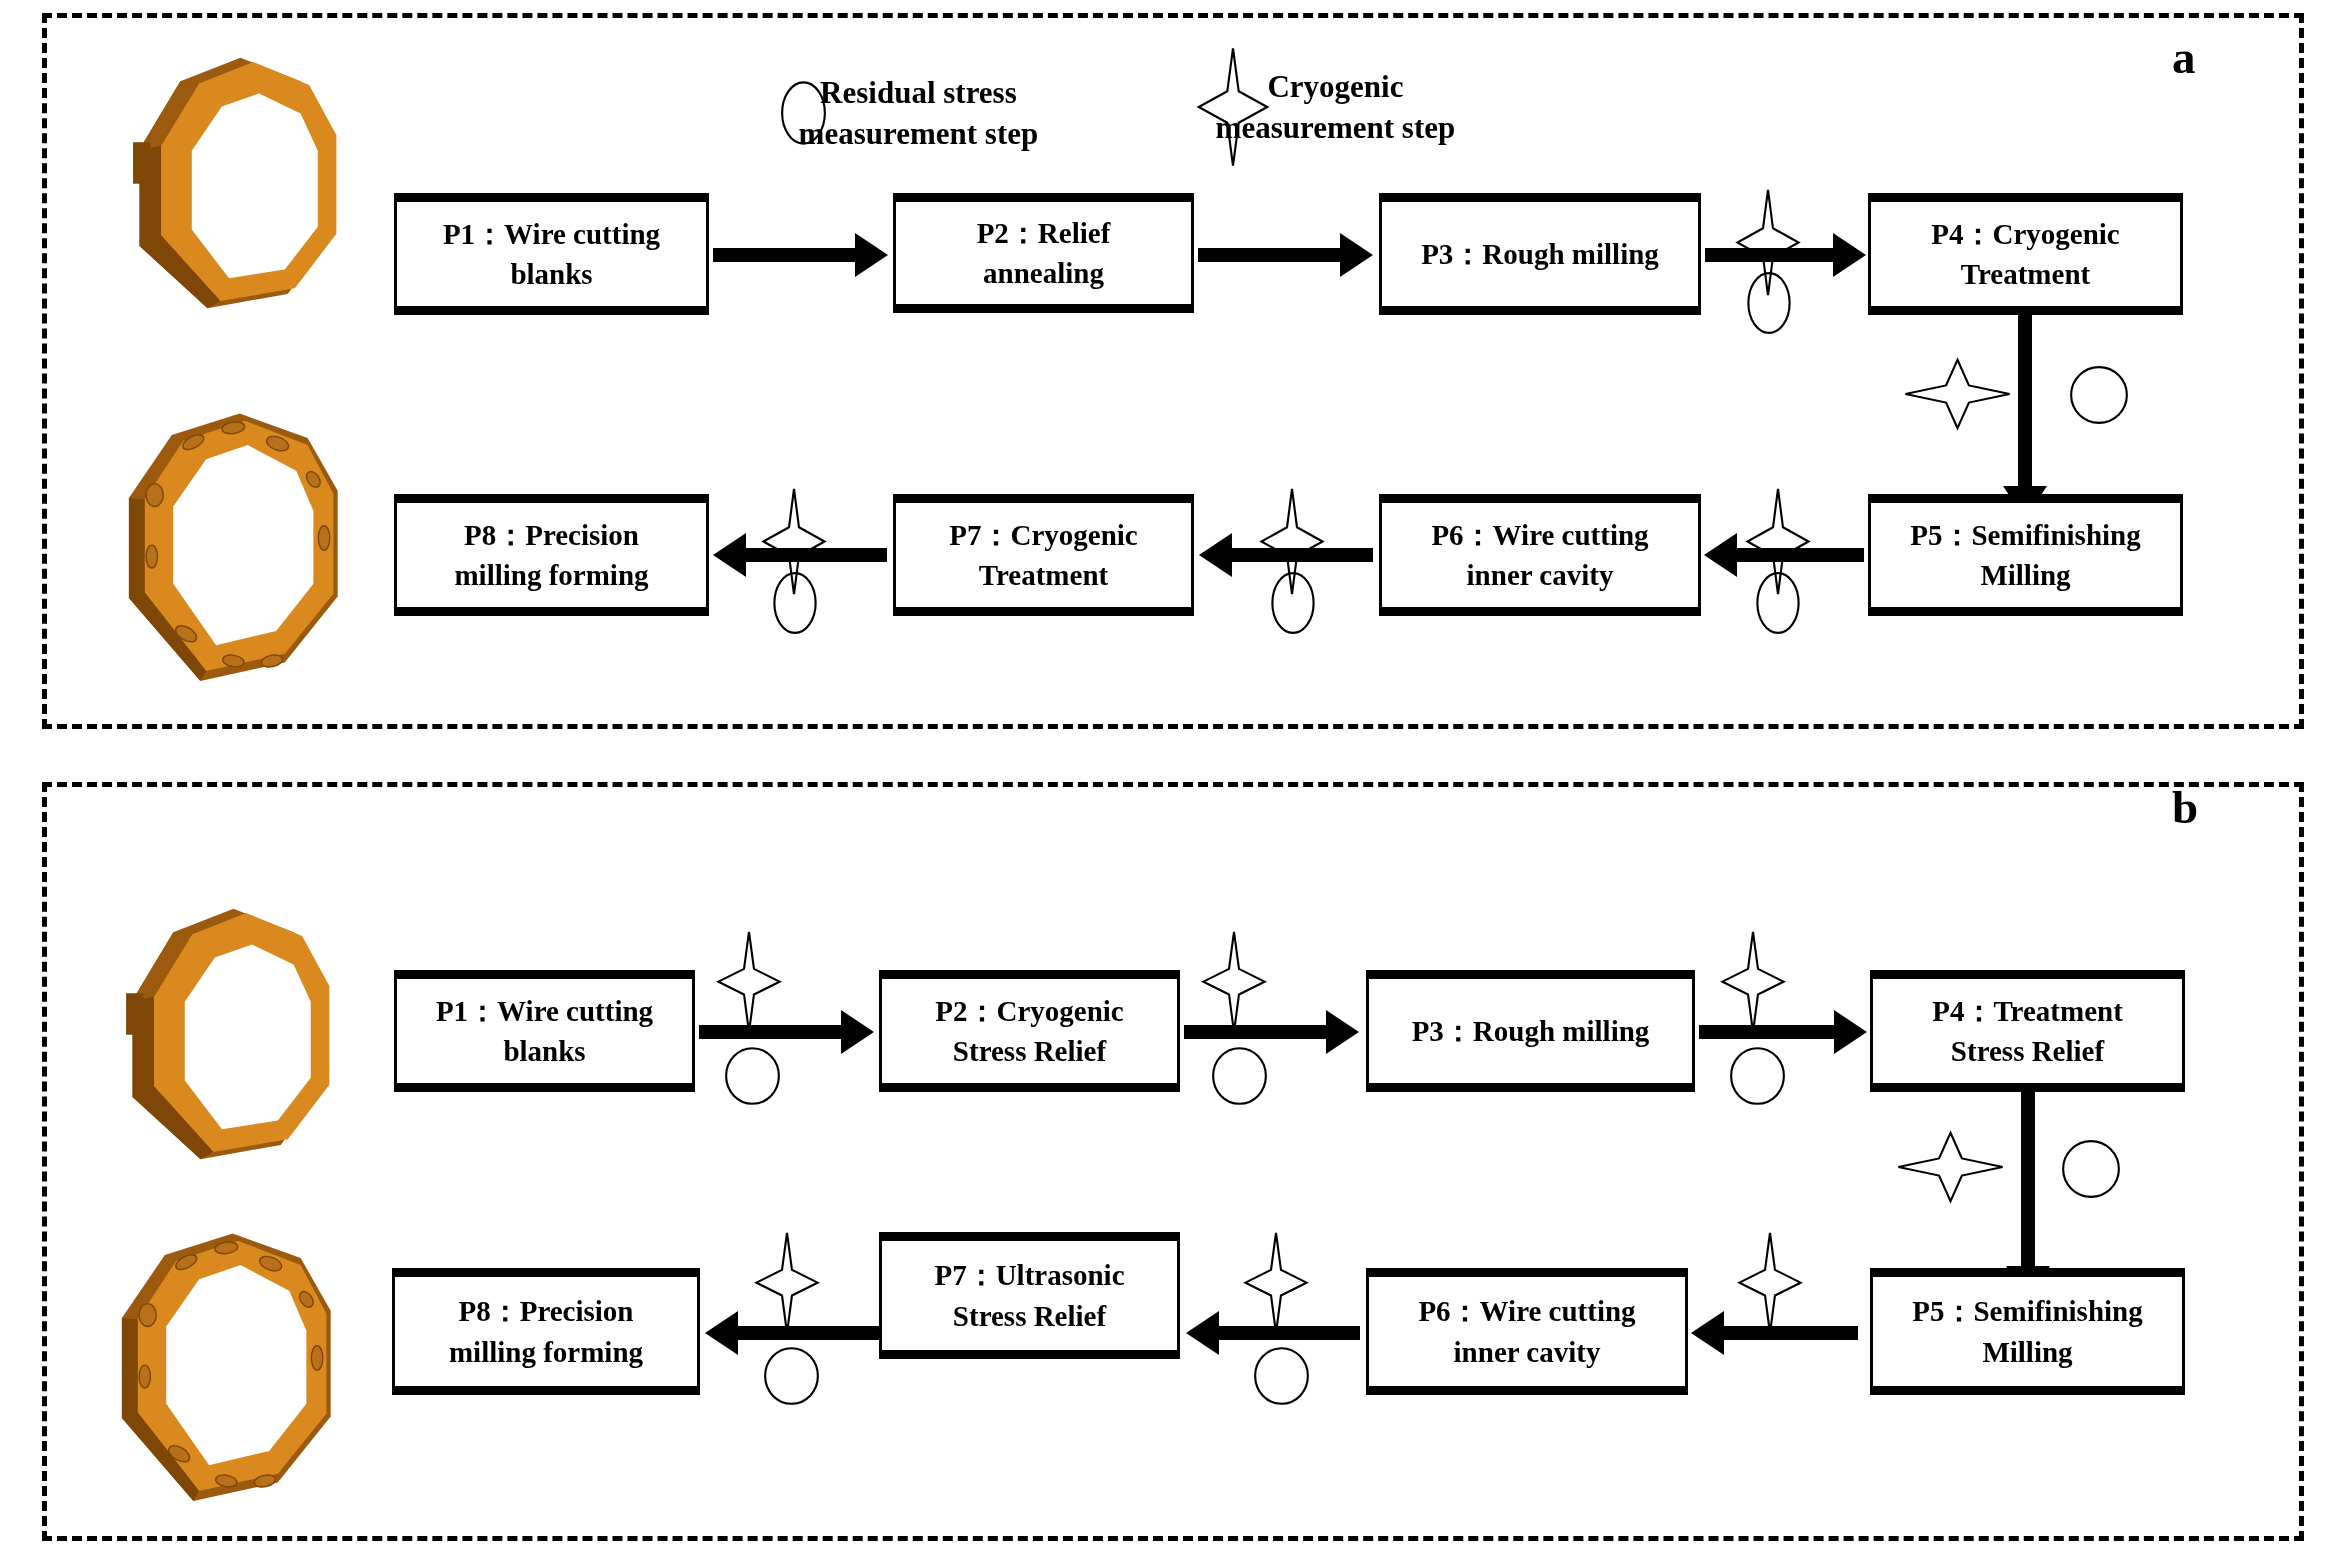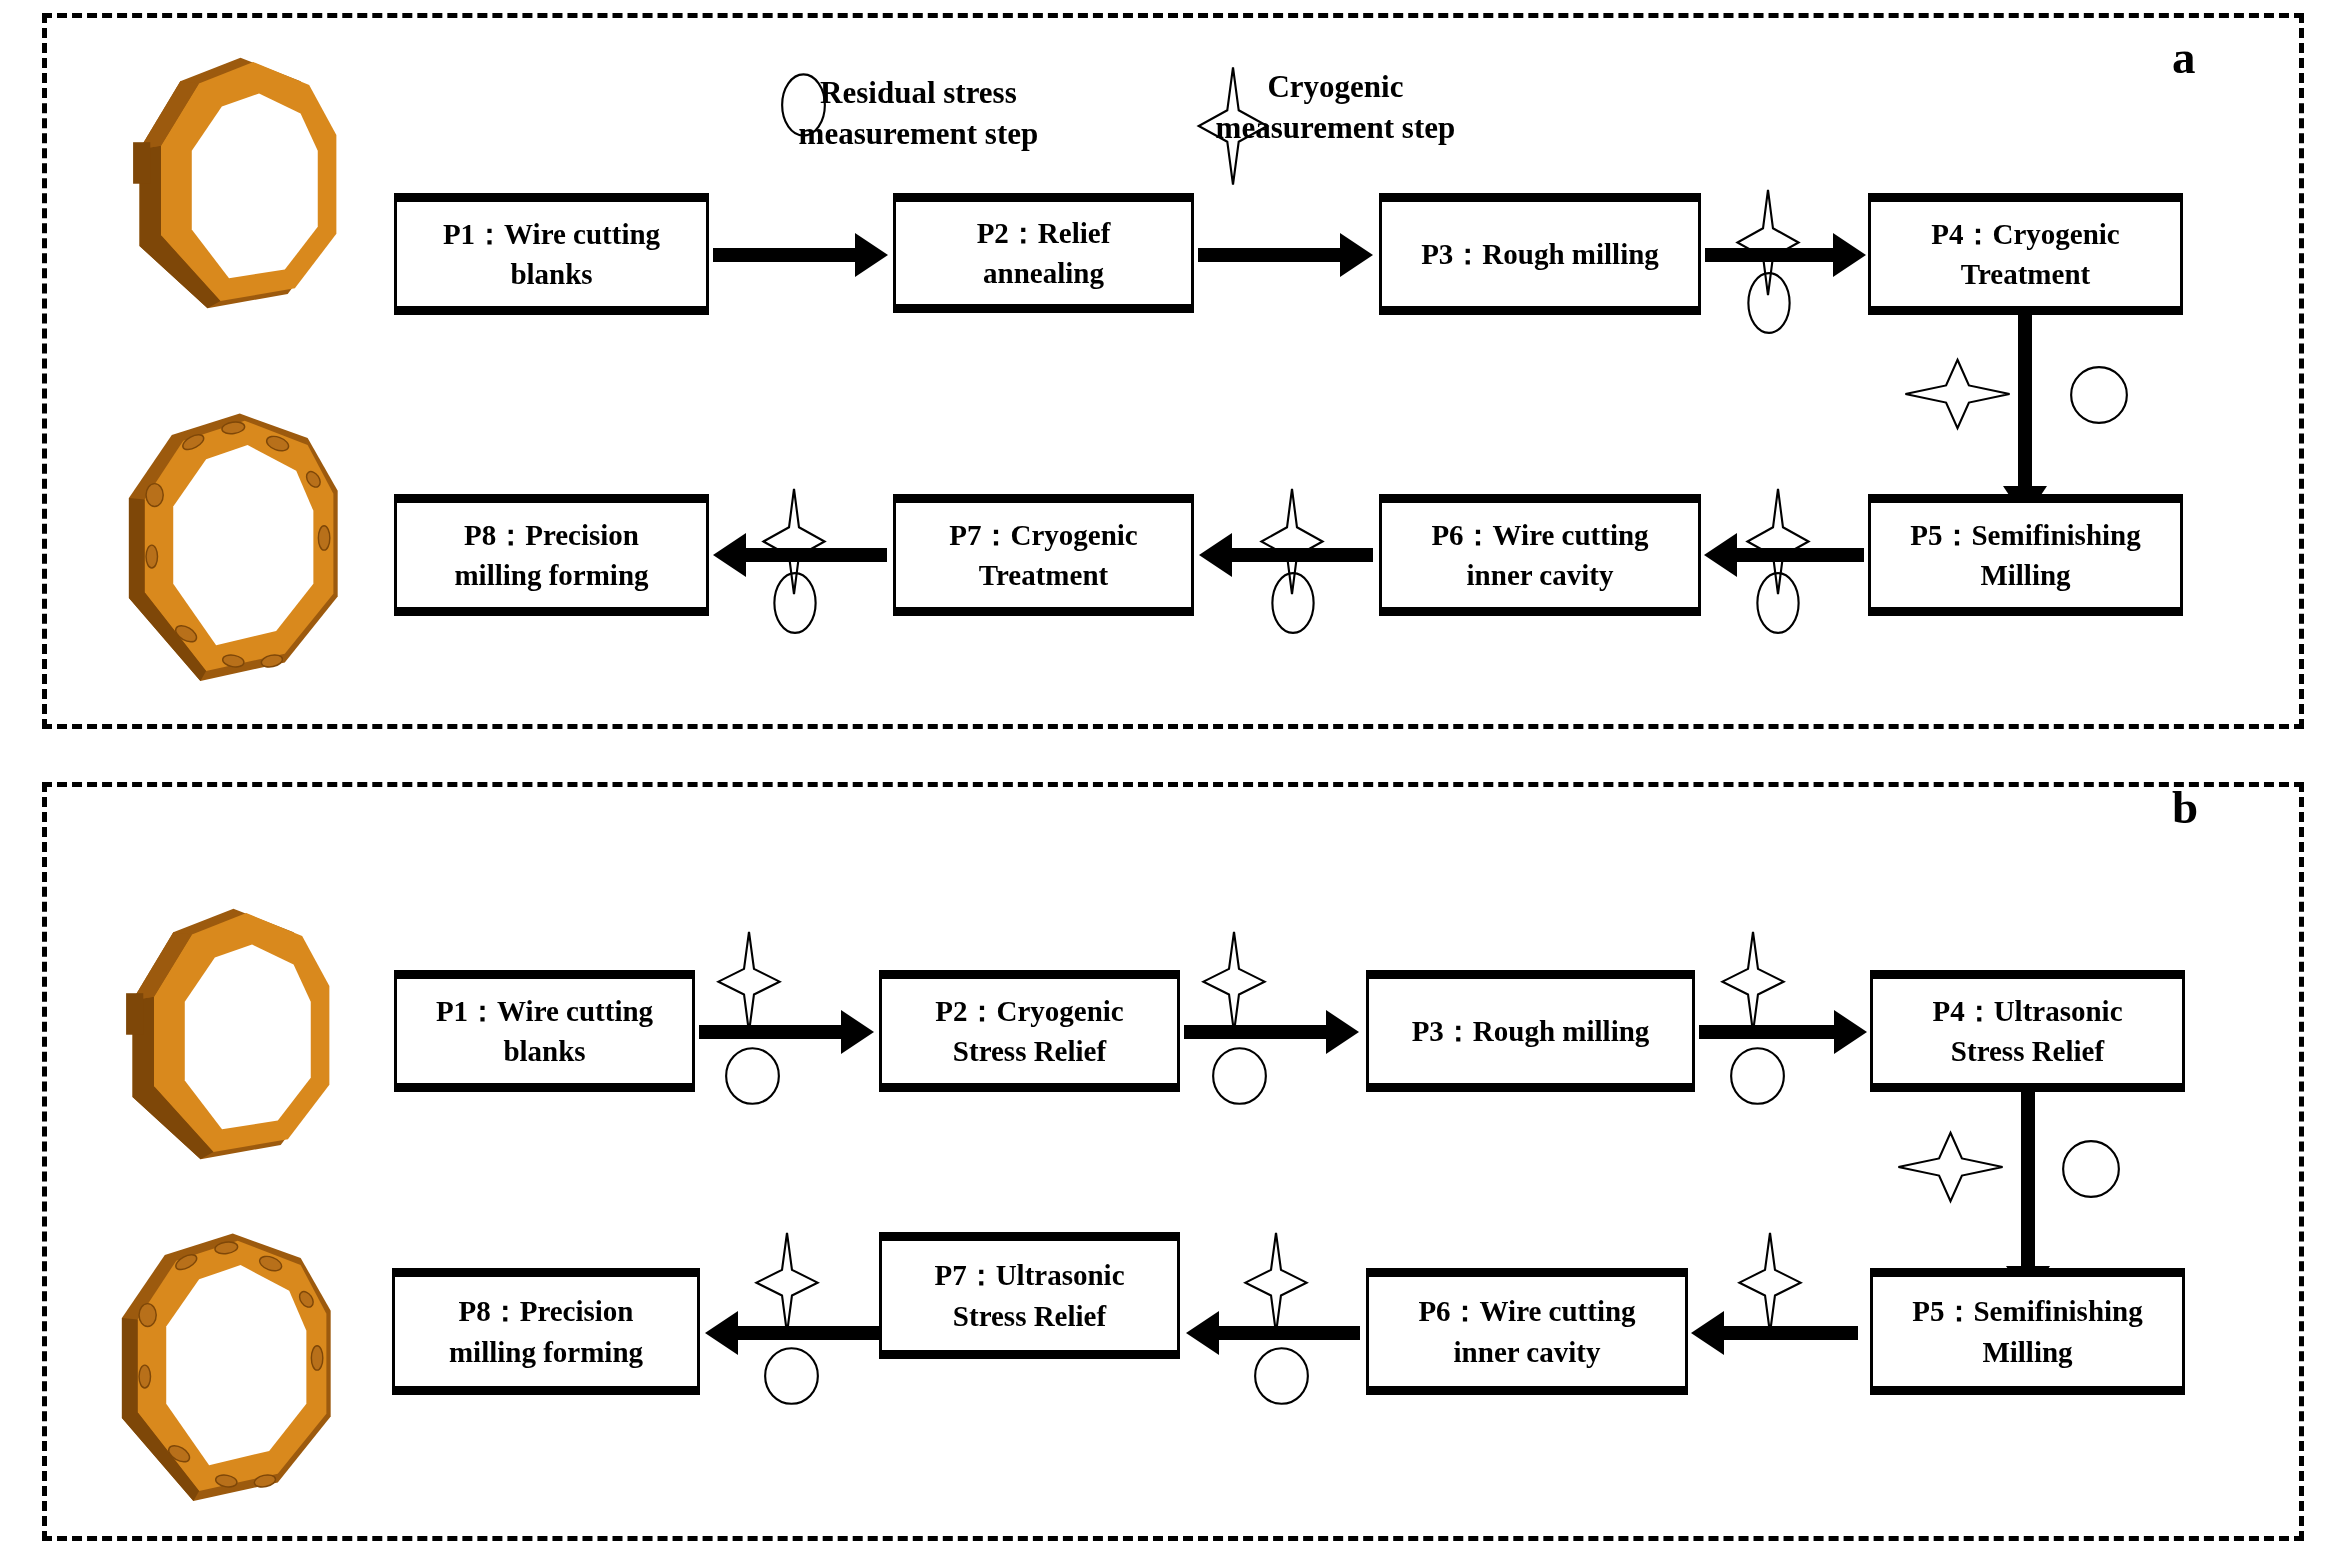--- a/index.html
+++ b/index.html
@@ -26,21 +26,21 @@
 
   .arrow-v{position:absolute;width:14.3px;background:#000;}
   .arrow-v::after{content:"";position:absolute;left:50%;bottom:-31.5px;transform:translateX(-50%);
       width:0;height:0;border-left:22px solid transparent;border-right:22px solid transparent;border-top:33px solid #000;}
 
   
   .marker{position:absolute;}
   .marker svg{display:block;overflow:visible;}
 
   
-  .legend-item{position:absolute;display:flex;}
+  .legend-item{position:absolute;display:flex;align-items:center;}
   .legend-text{font-weight:bold;font-size:31px;line-height:1.33;text-align:center;color:#000;margin-left:18.6px;}
 
   
   .part{position:absolute;}
   .part svg{display:block;}
 </style>
 </head>
 <body>
 
 <div class="panel" id="panel-a"></div>
@@ -290,21 +290,21 @@
       <path d="M45 2 L52 54 L88 72 L52 90 L45 143 L38 90 L2 72 L38 54 Z" fill="none" stroke="#000" stroke-width="3"></path>
     </svg>
 </span>
 <span class="marker" style="left:1729px;top:1046px;">
   <svg width="57" height="60" viewBox="0 0 80 84">
       <ellipse cx="40" cy="42" rx="37" ry="39" fill="none" stroke="#000" stroke-width="3"></ellipse>
     </svg>
 </span>
 <div class="pbox" style="left:1870px;top:970px;width:315px;height:122px;">
   <div>
-      <span>P4：Ultrasonic</span>
+      <span>P4：Treatment</span>
       <span>Stress Relief</span>
     </div>
 </div>
 
 <div class="arrow-v" style="left:2021px;top:1092px;height:175px;"></div>
 <span class="marker" style="left:1897px;top:1131px;">
   <svg width="107" height="72" viewBox="0 0 150 100">
       <path d="M75 2 L91 38 L148 50 L91 62 L75 98 L59 62 L2 50 L59 38 Z" fill="none" stroke="#000" stroke-width="3"></path>
     </svg>
 </span>

